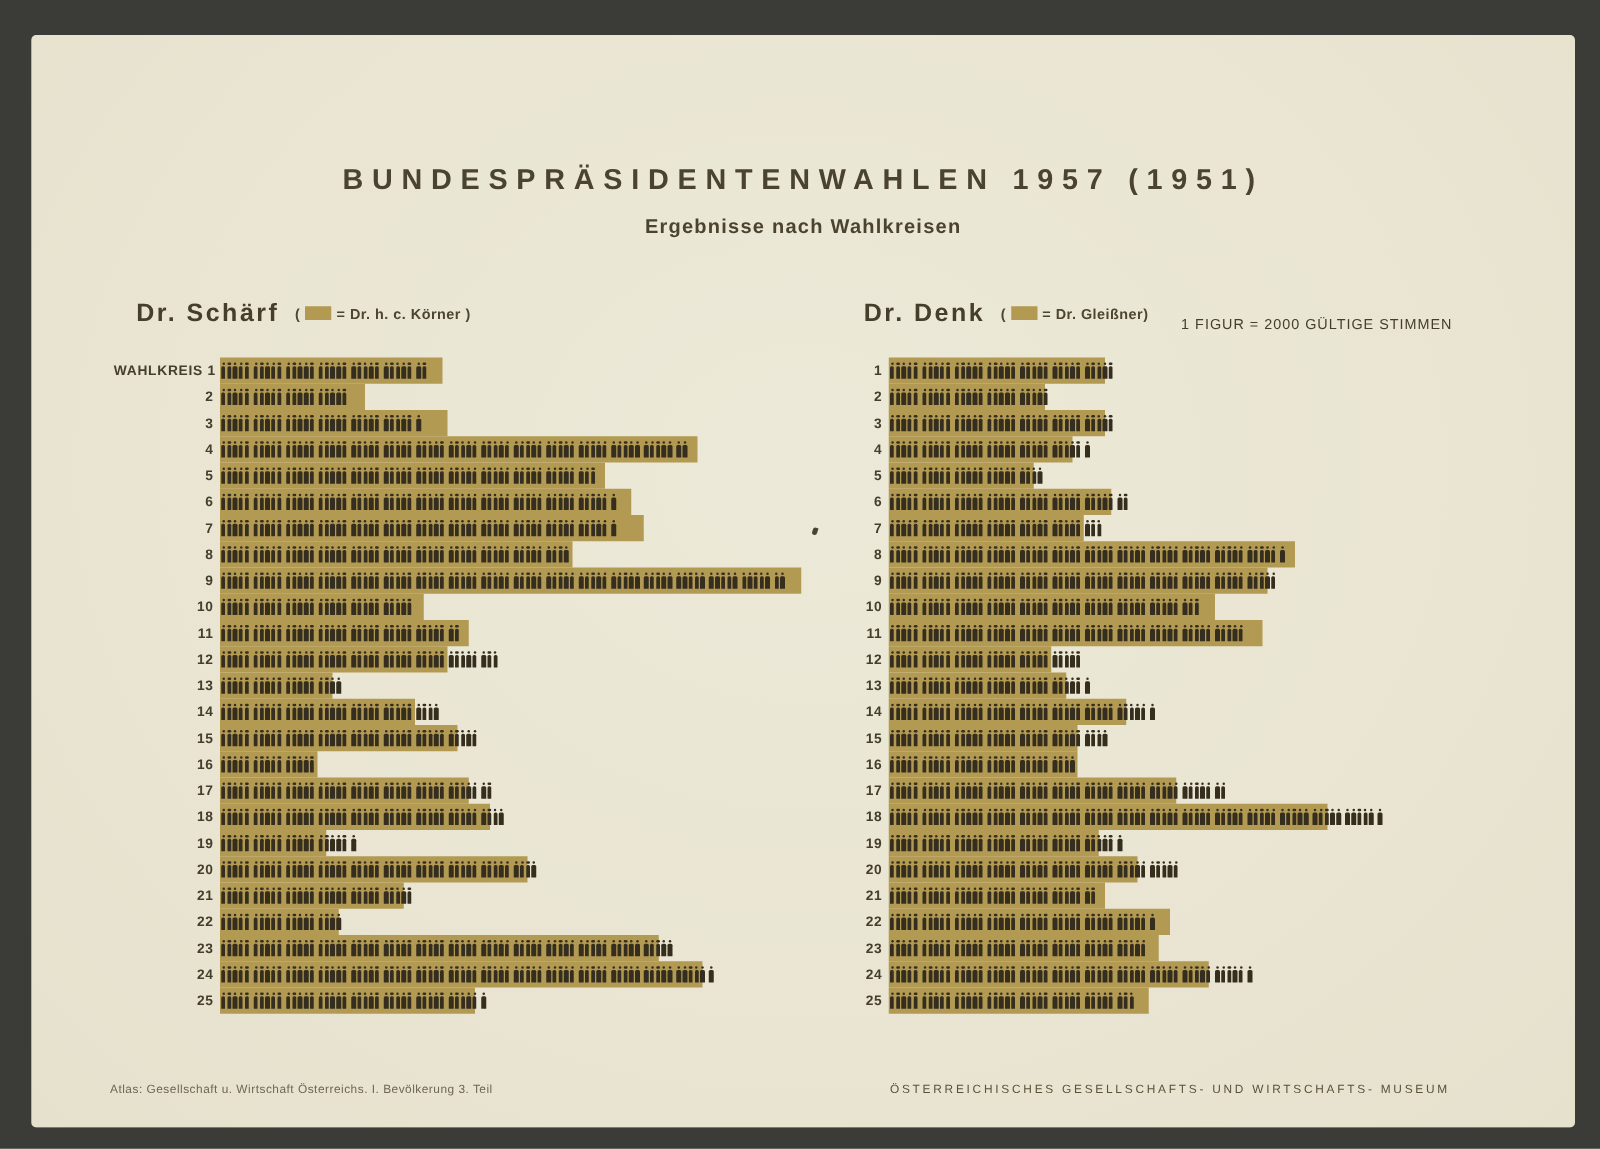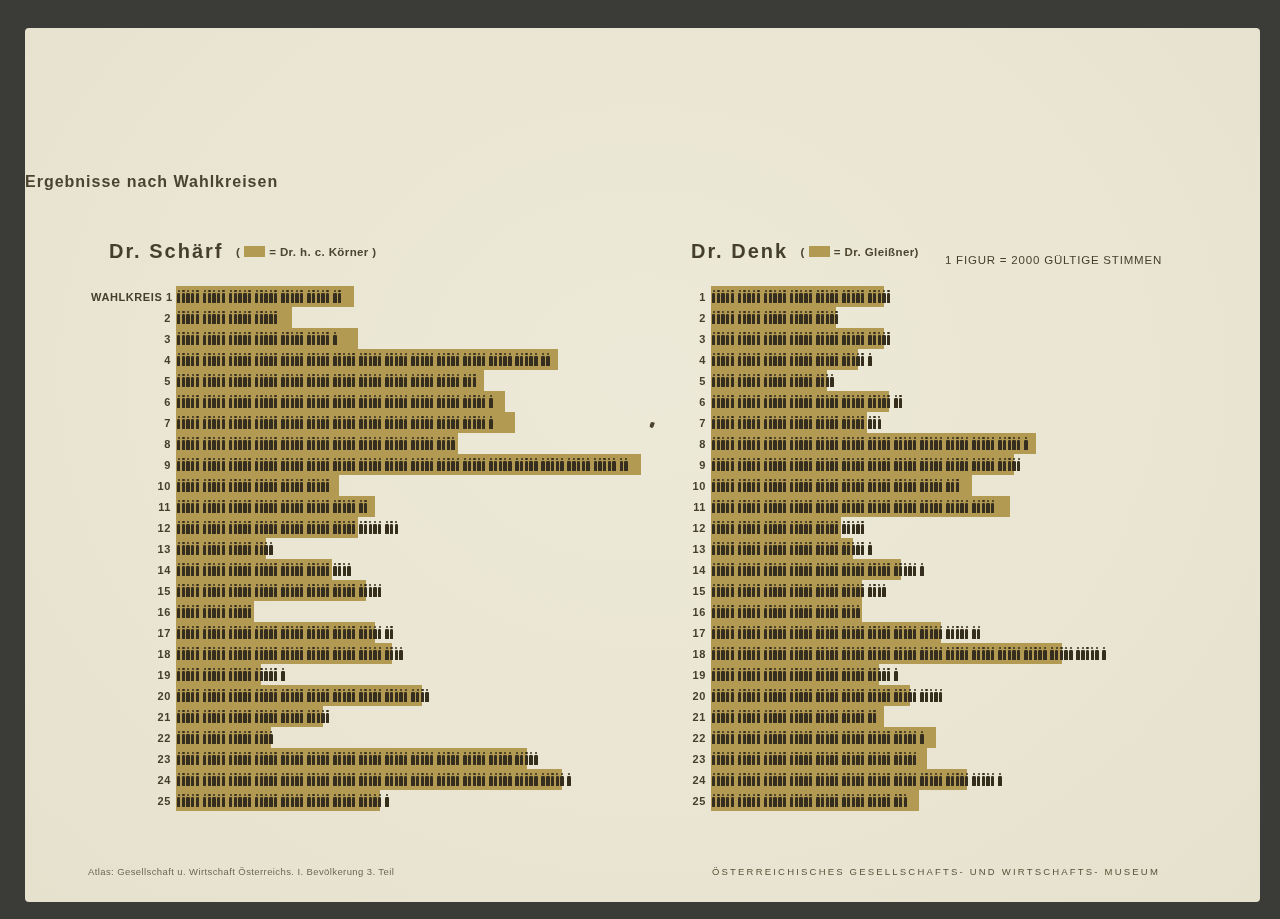--- a/index.html
+++ b/index.html
@@ -13,21 +13,21 @@
     background:#ebe7d5;
     background-image:radial-gradient(ellipse at 50% 40%, #ede9d8 0%, #e9e5d2 60%, #e5e1cd 100%);
     border-radius:4px;
   }
   .title{
     position:absolute;top:102px;left:0;right:0;text-align:center;
     font-size:23px;font-weight:700;letter-spacing:7px;color:#4a432f;
     white-space:nowrap;
   }
   .subtitle{
-    position:absolute;top:145px;left:0;right:0;
+    position:absolute;top:145px;left:0;right:0;text-align:center;
     font-size:16px;font-weight:700;letter-spacing:1px;color:#4a432f;
   }
   .cand-header{position:absolute;top:212px;height:26px;white-space:nowrap;}
   .cand-header.left{left:84px;}
   .cand-header.right{left:666px;text-align:right;}
   .cand-name{font-size:20px;font-weight:700;letter-spacing:2px;color:#453e2c;vertical-align:middle;}
   .legend-inline{font-size:11.5px;font-weight:700;color:#4c452f;letter-spacing:0.4px;vertical-align:middle;margin-left:8px;}
   .swatch{display:inline-block;width:21px;height:11px;background:#b39a52;vertical-align:-1px;margin:0 4px;}
   .unit-note{
     position:absolute;top:226px;right:98px;
@@ -66,20 +66,21 @@
   .speck{
     position:absolute;left:625px;top:394px;width:4px;height:6px;
     background:#4a4334;border-radius:2px 0 2px 2px;transform:rotate(18deg);
   }
 </style>
 </head>
 <body>
 
 <div class="poster">
 
+  <div class="title">BUNDESPRÄSIDENTENWAHLEN  1957  (1951)</div>
   <div class="subtitle">Ergebnisse nach Wahlkreisen</div>
 
   <div class="cand-header left">
     <span class="cand-name">Dr. Schärf</span>
     <span class="legend-inline"><span>(</span><span class="swatch"></span><span>=</span> <span>Dr. h. c. Körner</span> <span>)</span></span>
   </div>
 
   <div class="cand-header right">
     <span class="cand-name">Dr. Denk</span>
     <span class="legend-inline"><span>(</span><span class="swatch"></span><span>=</span> <span>Dr. Gleißner</span><span>)</span></span>

